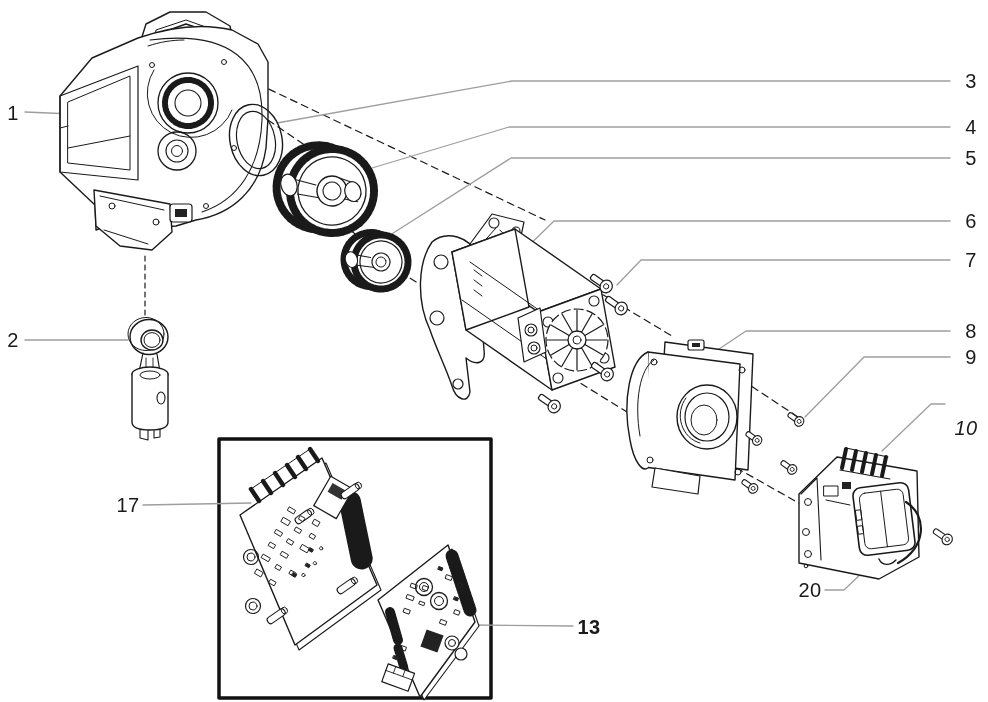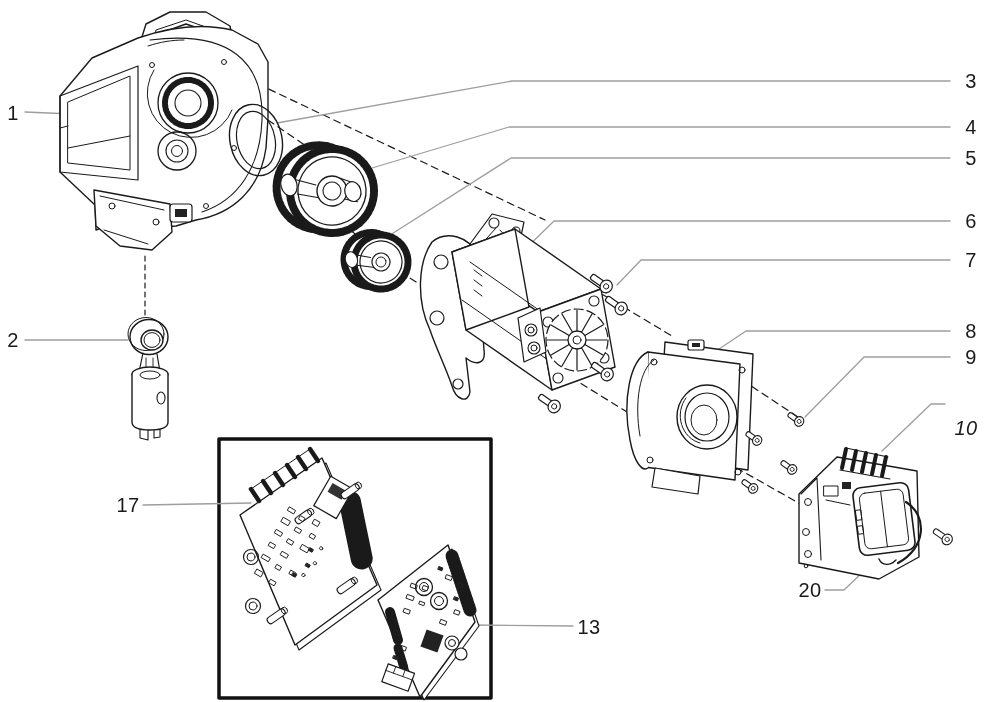--- a/index.html
+++ b/index.html
@@ -397,14 +397,14 @@
     <div class="callout" style="left: 971px; top: 81px;">3</div>
     <div class="callout" style="left: 971px; top: 127px;">4</div>
     <div class="callout" style="left: 971px; top: 158px;">5</div>
     <div class="callout" style="left: 971px; top: 221px;">6</div>
     <div class="callout" style="left: 971px; top: 260px;">7</div>
     <div class="callout" style="left: 971px; top: 331px;">8</div>
     <div class="callout" style="left: 971px; top: 357px;">9</div>
     <div class="callout" style="left: 966px; top: 428px; font-style: italic;">10</div>
     <div class="callout" style="left: 810px; top: 590px;">20</div>
     <div class="callout" style="left: 128px; top: 505px;">17</div>
-    <div class="callout" style="left: 589px; top: 627px;">13</div>
+    <div class="callout" style="left: 589px; top: 627px; font-weight: bold;">13</div>
   </div>
 
 </body></html>

